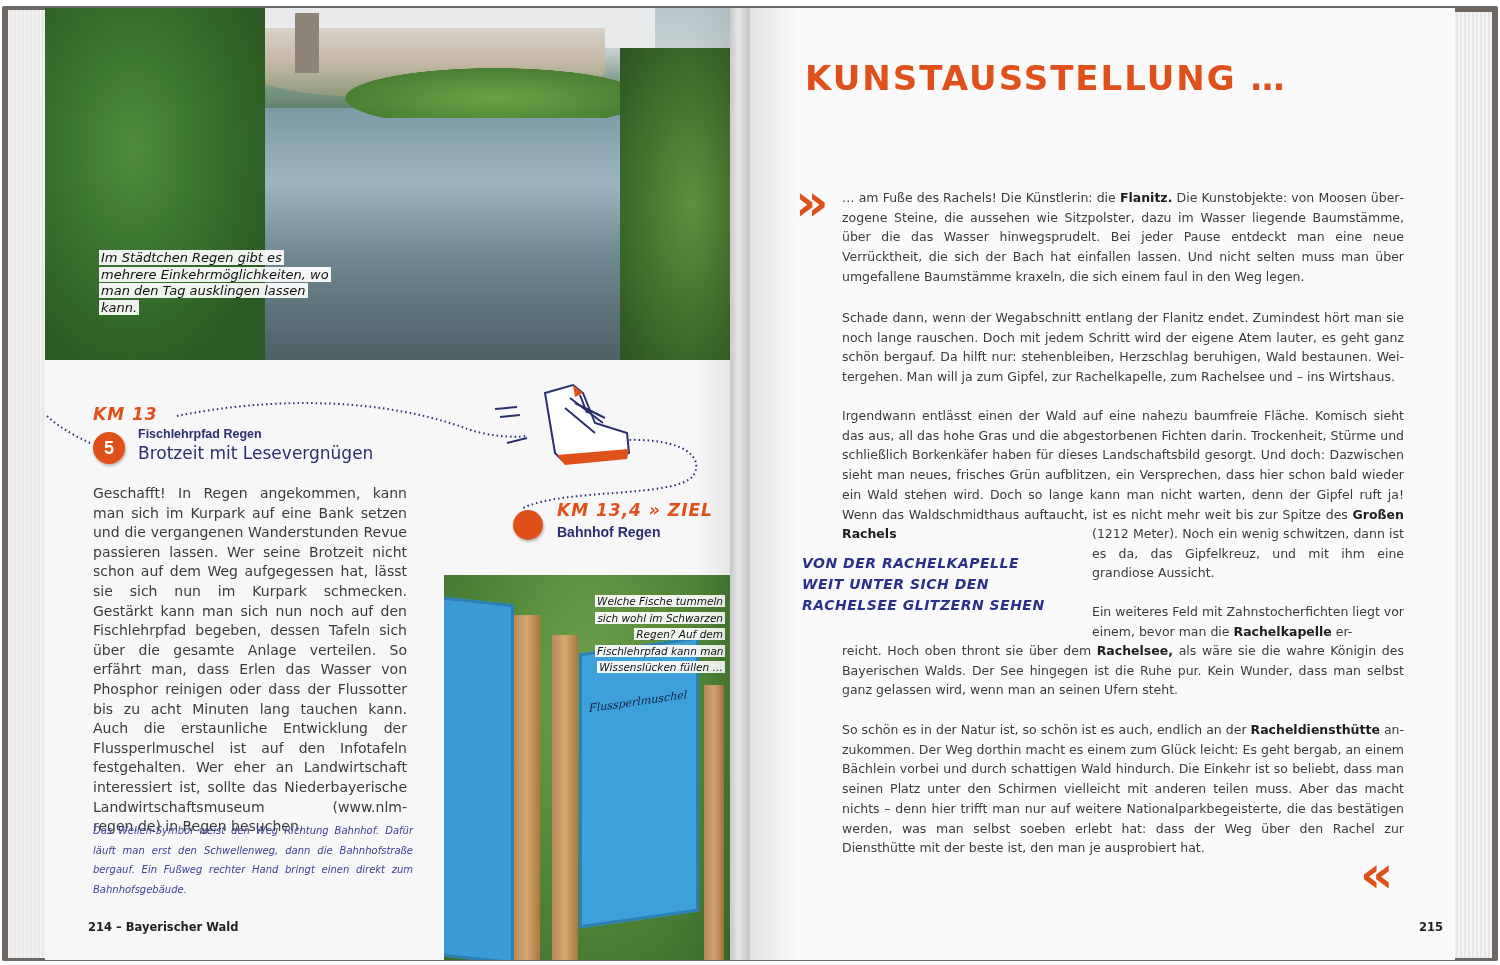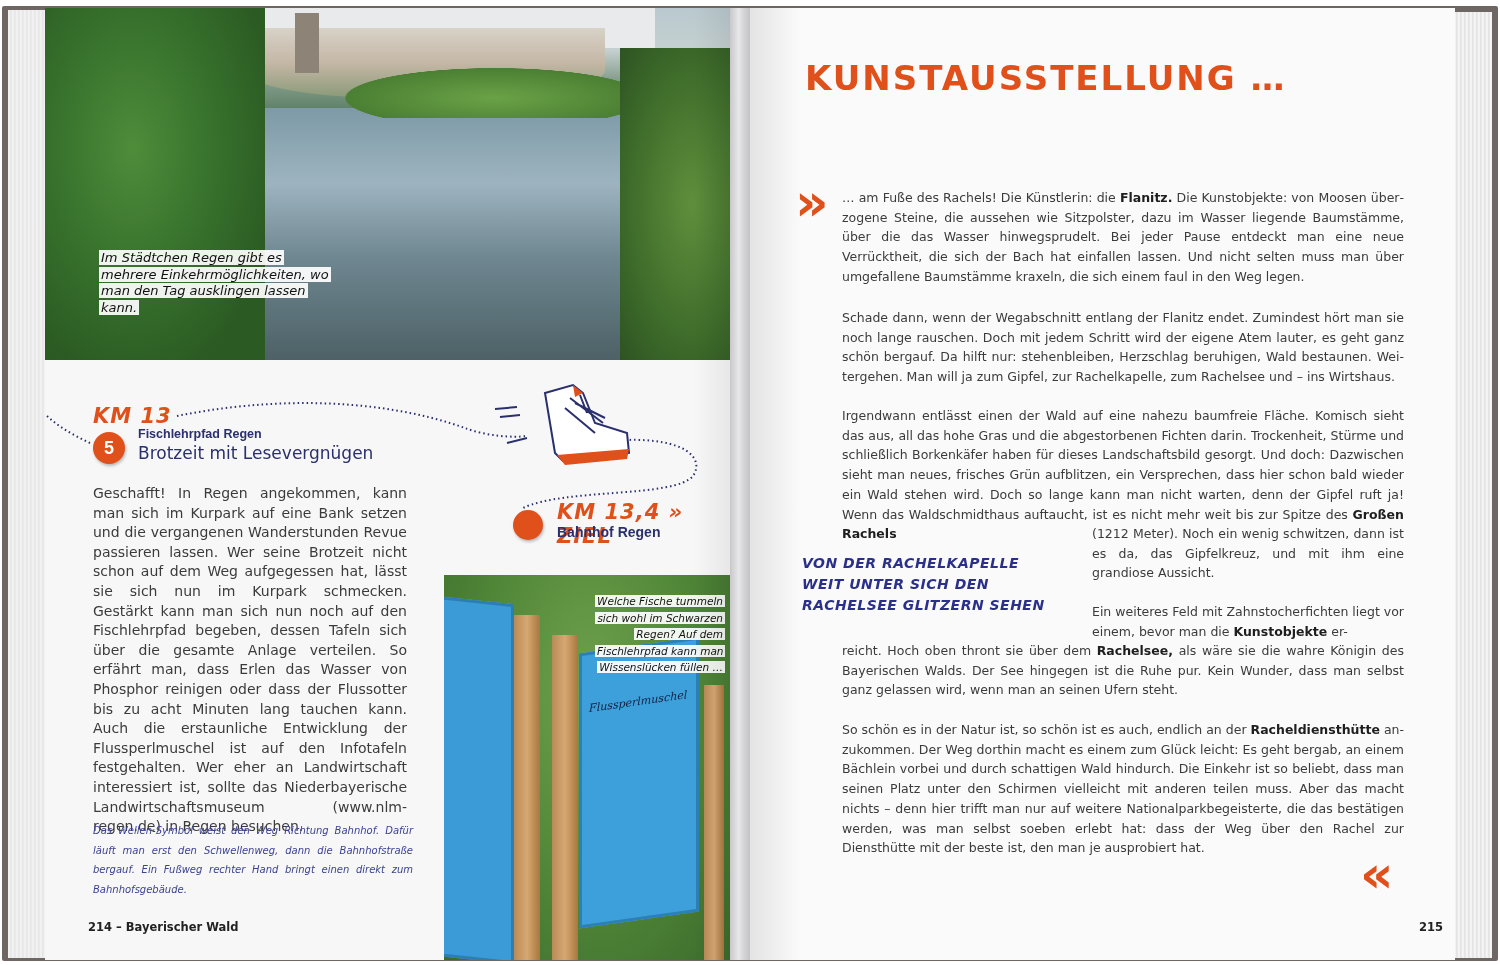--- a/index.html
+++ b/index.html
@@ -40,21 +40,21 @@
     background: radial-gradient(ellipse at 50% 60%, #6aa246 0%, #4b7f33 70%, transparent 71%); }
 
   .caption { position: absolute; font-family: "DejaVu Sans", sans-serif; font-style: italic;
     font-size: 13px; line-height: 16.5px; color: #111; }
   .caption span { background: rgba(255,255,255,0.92); padding: 0 2px; box-decoration-break: clone; -webkit-box-decoration-break: clone; }
   .caption-hero { left: 54px; top: 242px; width: 240px; }
   .caption-signs { left: 550px; top: 585px; width: 130px; text-align: right; font-size: 10.5px; line-height: 16.5px; }
 
   
   .km-label { position: absolute; font-family: "DejaVu Sans", sans-serif; font-style: italic; font-weight: bold;
-    color: #e0501a; font-size: 21px; letter-spacing: 1px; }
+    color: #e0501a; font-size: 17px; letter-spacing: 1px; }
   .km-13 { left: 48px; top: 396px; }
   .km-ziel { left: 512px; top: 492px; }
   .stop-badge { position: absolute; left: 48px; top: 424px; width: 32px; height: 32px; border-radius: 50%;
     background: #e0501a; color: #fff; font-weight: bold; font-size: 18px; display:flex; align-items:center; justify-content:center;
     box-shadow: 1px 2px 3px rgba(0,0,0,0.25); }
   .stop-dot { position: absolute; left: 468px; top: 502px; width: 30px; height: 30px; border-radius: 50%; background: #e0501a;
     box-shadow: 1px 2px 3px rgba(0,0,0,0.25); }
   .stop-sub { position: absolute; font-family: "Liberation Sans", sans-serif; font-weight: bold; font-size: 12.5px; color: #2a2f6e; }
   .sub-5 { left: 93px; top: 419px; }
   .sub-ziel { left: 512px; top: 516px; font-size: 14px; }
@@ -181,21 +181,21 @@
   </div>
   <div class="para p2">Schade dann, wenn der Wegabschnitt entlang der Flanitz endet. Zumindest hört man sie noch lange rauschen. Doch mit jedem Schritt wird der eigene Atem lauter, es geht ganz schön bergauf. Da hilft nur: stehenbleiben, Herzschlag beruhigen, Wald bestaunen. Wei­tergehen. Man will ja zum Gipfel, zur Rachelkapelle, zum Rachelsee und – ins Wirtshaus.</div>
   <div class="para p3">
     <span>Irgendwann entlässt einen der Wald auf eine nahezu baumfreie Fläche. Komisch sieht das aus, all das hohe Gras und die abgestorbenen Fichten darin. Trockenheit, Stürme und schließlich Borkenkäfer haben für dieses Landschaftsbild gesorgt. Und doch: Dazwischen sieht man neues, frisches Grün aufblitzen, ein Versprechen, dass hier schon bald wieder ein Wald stehen wird. Doch so lange kann man nicht warten, denn der Gipfel ruft ja! Wenn das Waldschmidthaus auftaucht, ist es nicht mehr weit bis zur Spitze des </span><b>Großen Rachels</b>
   </div>
   <div class="para p4a">(1212 Meter). Noch ein wenig schwitzen, dann ist es da, das Gipfelkreuz, und mit ihm eine grandiose Aussicht.</div>
 
   <div class="pull-quote">Von der Rachelkapelle weit unter sich den Rachelsee glitzern sehen</div>
 
   <div class="para p5a">
-    <span>Ein weiteres Feld mit Zahnstocherfichten liegt vor einem, bevor man die </span><b>Kunstobjekte</b><span> er-</span>
+    <span>Ein weiteres Feld mit Zahnstocherfichten liegt vor einem, bevor man die </span><b>Rachelkapelle</b><span> er-</span>
   </div>
   <div class="para p5b">
     <span>reicht. Hoch oben thront sie über dem </span><b>Rachelsee,</b><span> als wäre sie die wahre Königin des Bayerischen Walds. Der See hingegen ist die Ruhe pur. Kein Wunder, dass man selbst ganz gelassen wird, wenn man an seinen Ufern steht.</span>
   </div>
   <div class="para p6">
     <span>So schön es in der Natur ist, so schön ist es auch, endlich an der </span><b>Racheldiensthütte</b><span> an­zukommen. Der Weg dorthin macht es einem zum Glück leicht: Es geht bergab, an einem Bächlein vorbei und durch schattigen Wald hindurch. Die Einkehr ist so beliebt, dass man seinen Platz unter den Schirmen vielleicht mit anderen teilen muss. Aber das macht nichts – denn hier trifft man nur auf weitere Nationalparkbegeisterte, die das bestätigen werden, was man selbst soeben erlebt hat: dass der Weg über den Rachel zur Diensthütte mit der beste ist, den man je ausprobiert hat.</span>
   </div>
 
   <div class="quote-close">«</div>
   <div class="folio folio-right">215</div>

